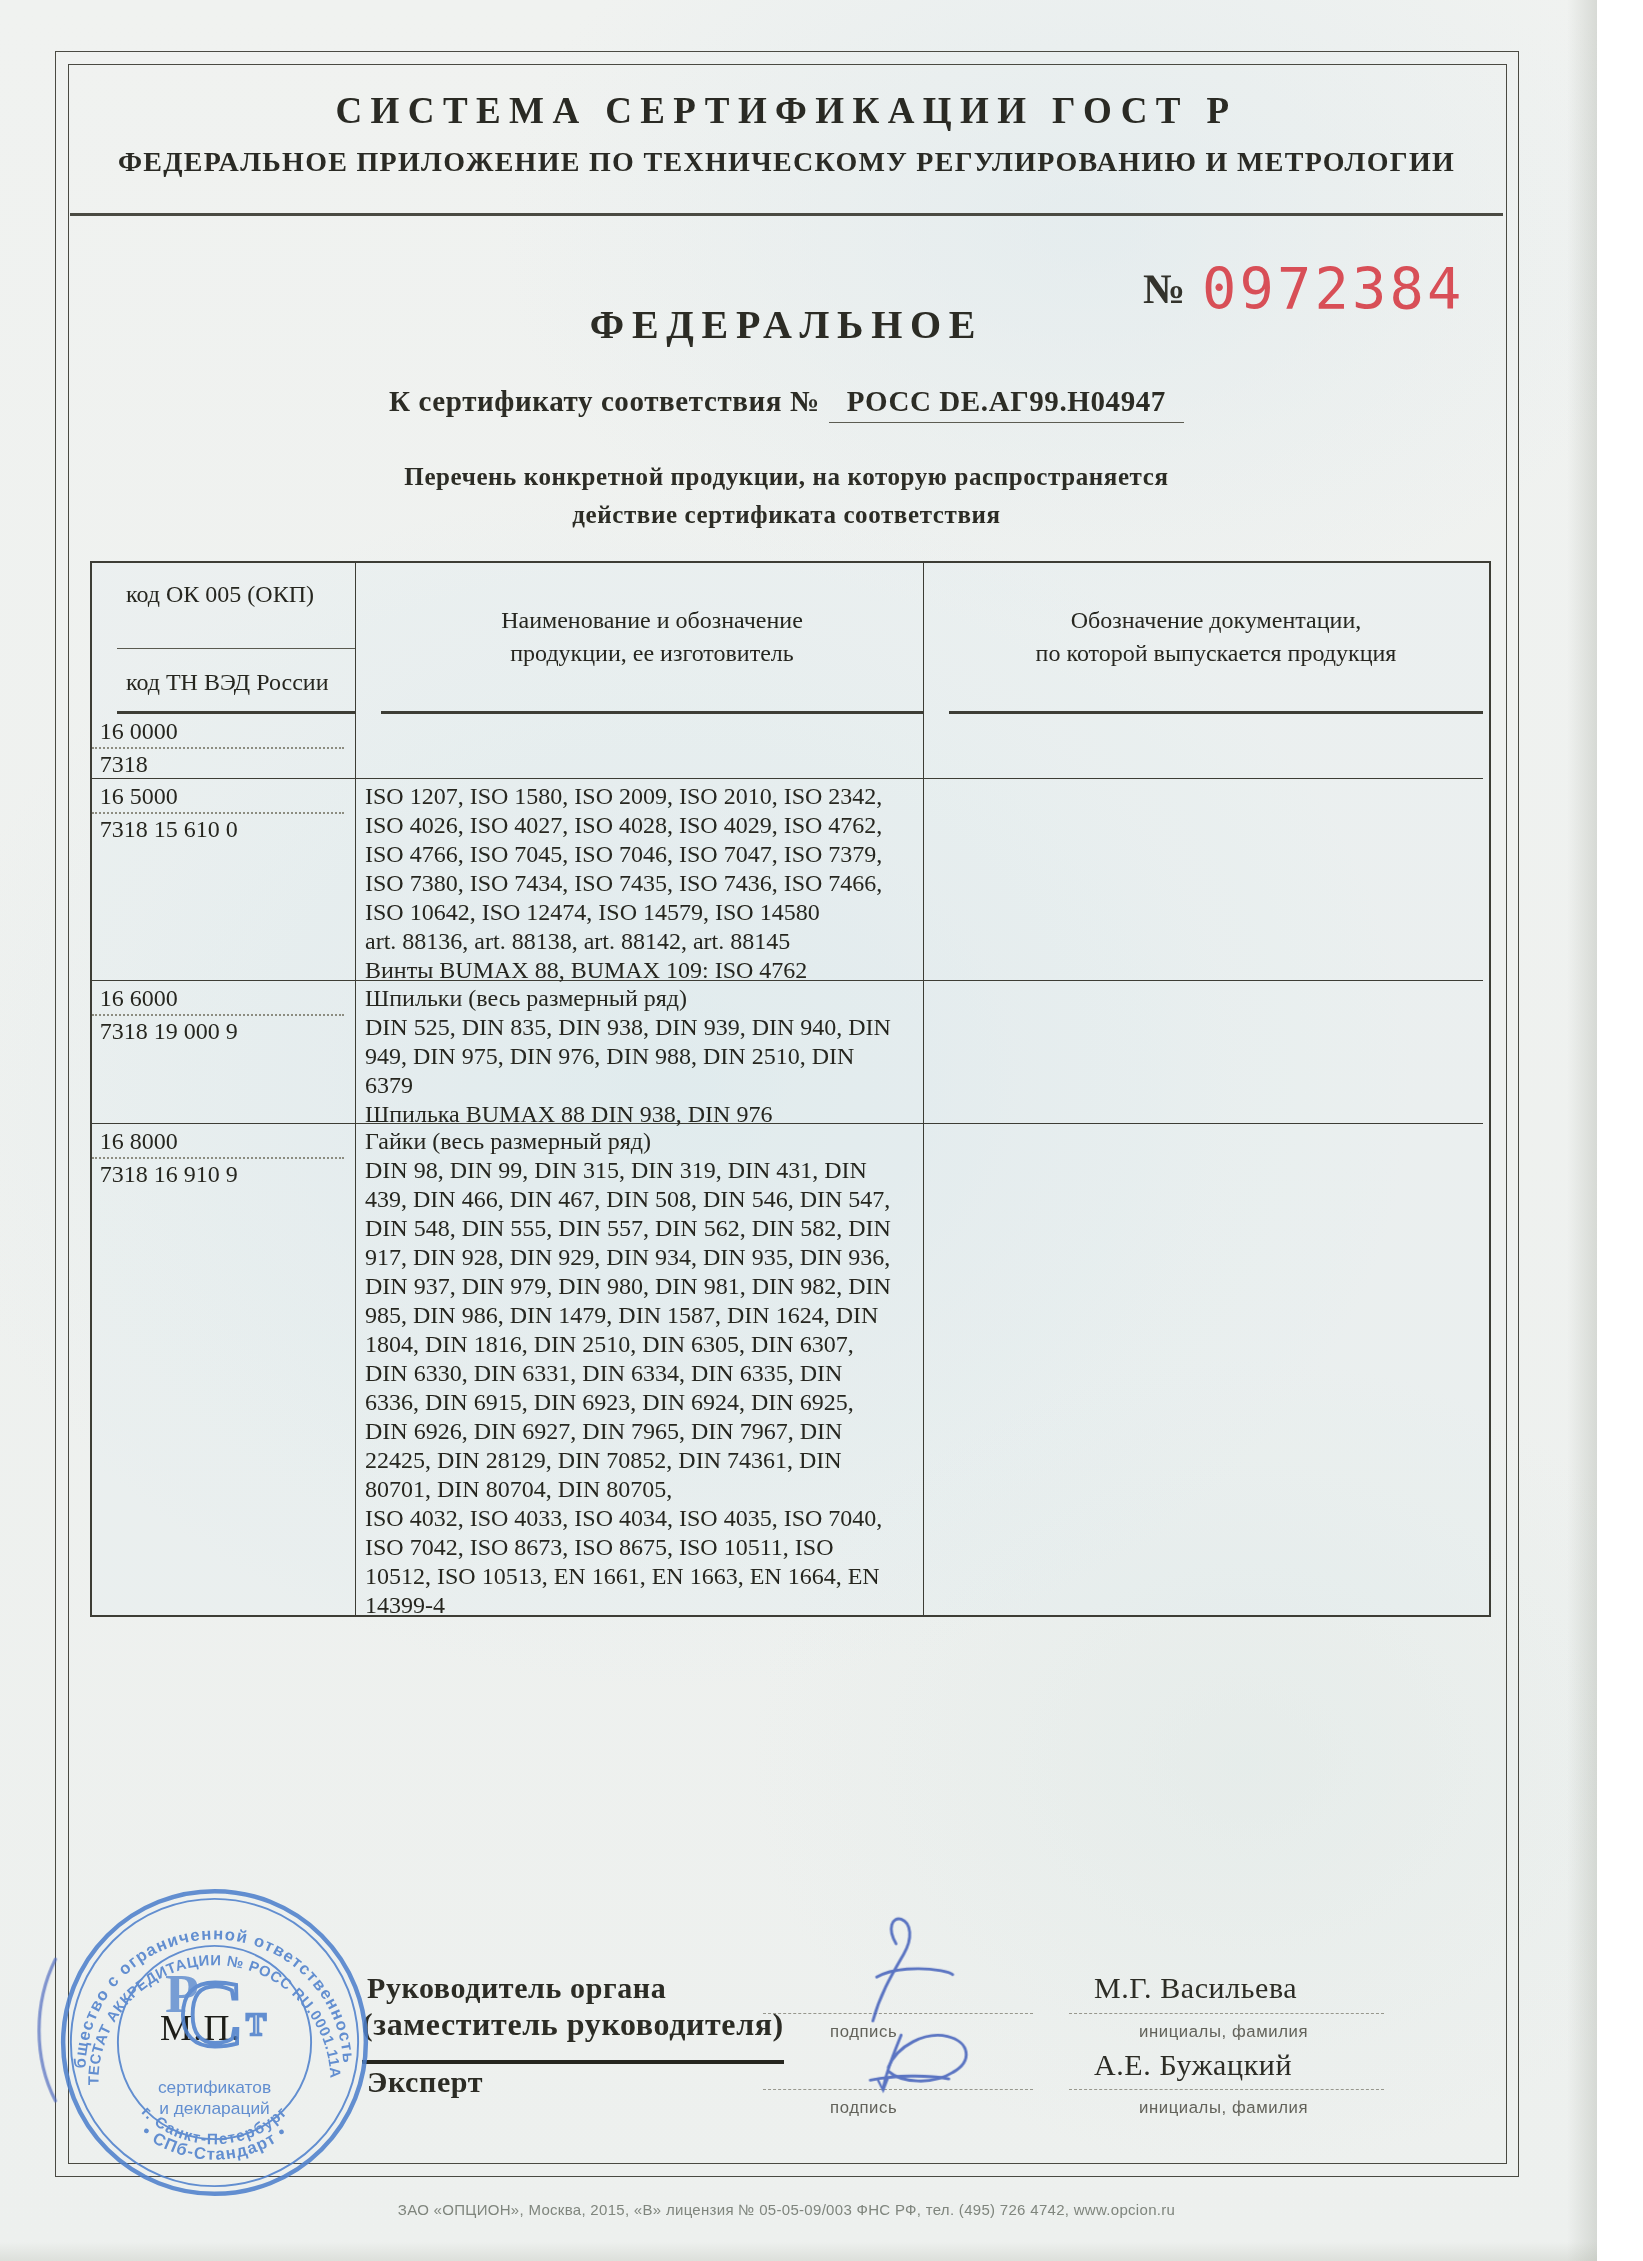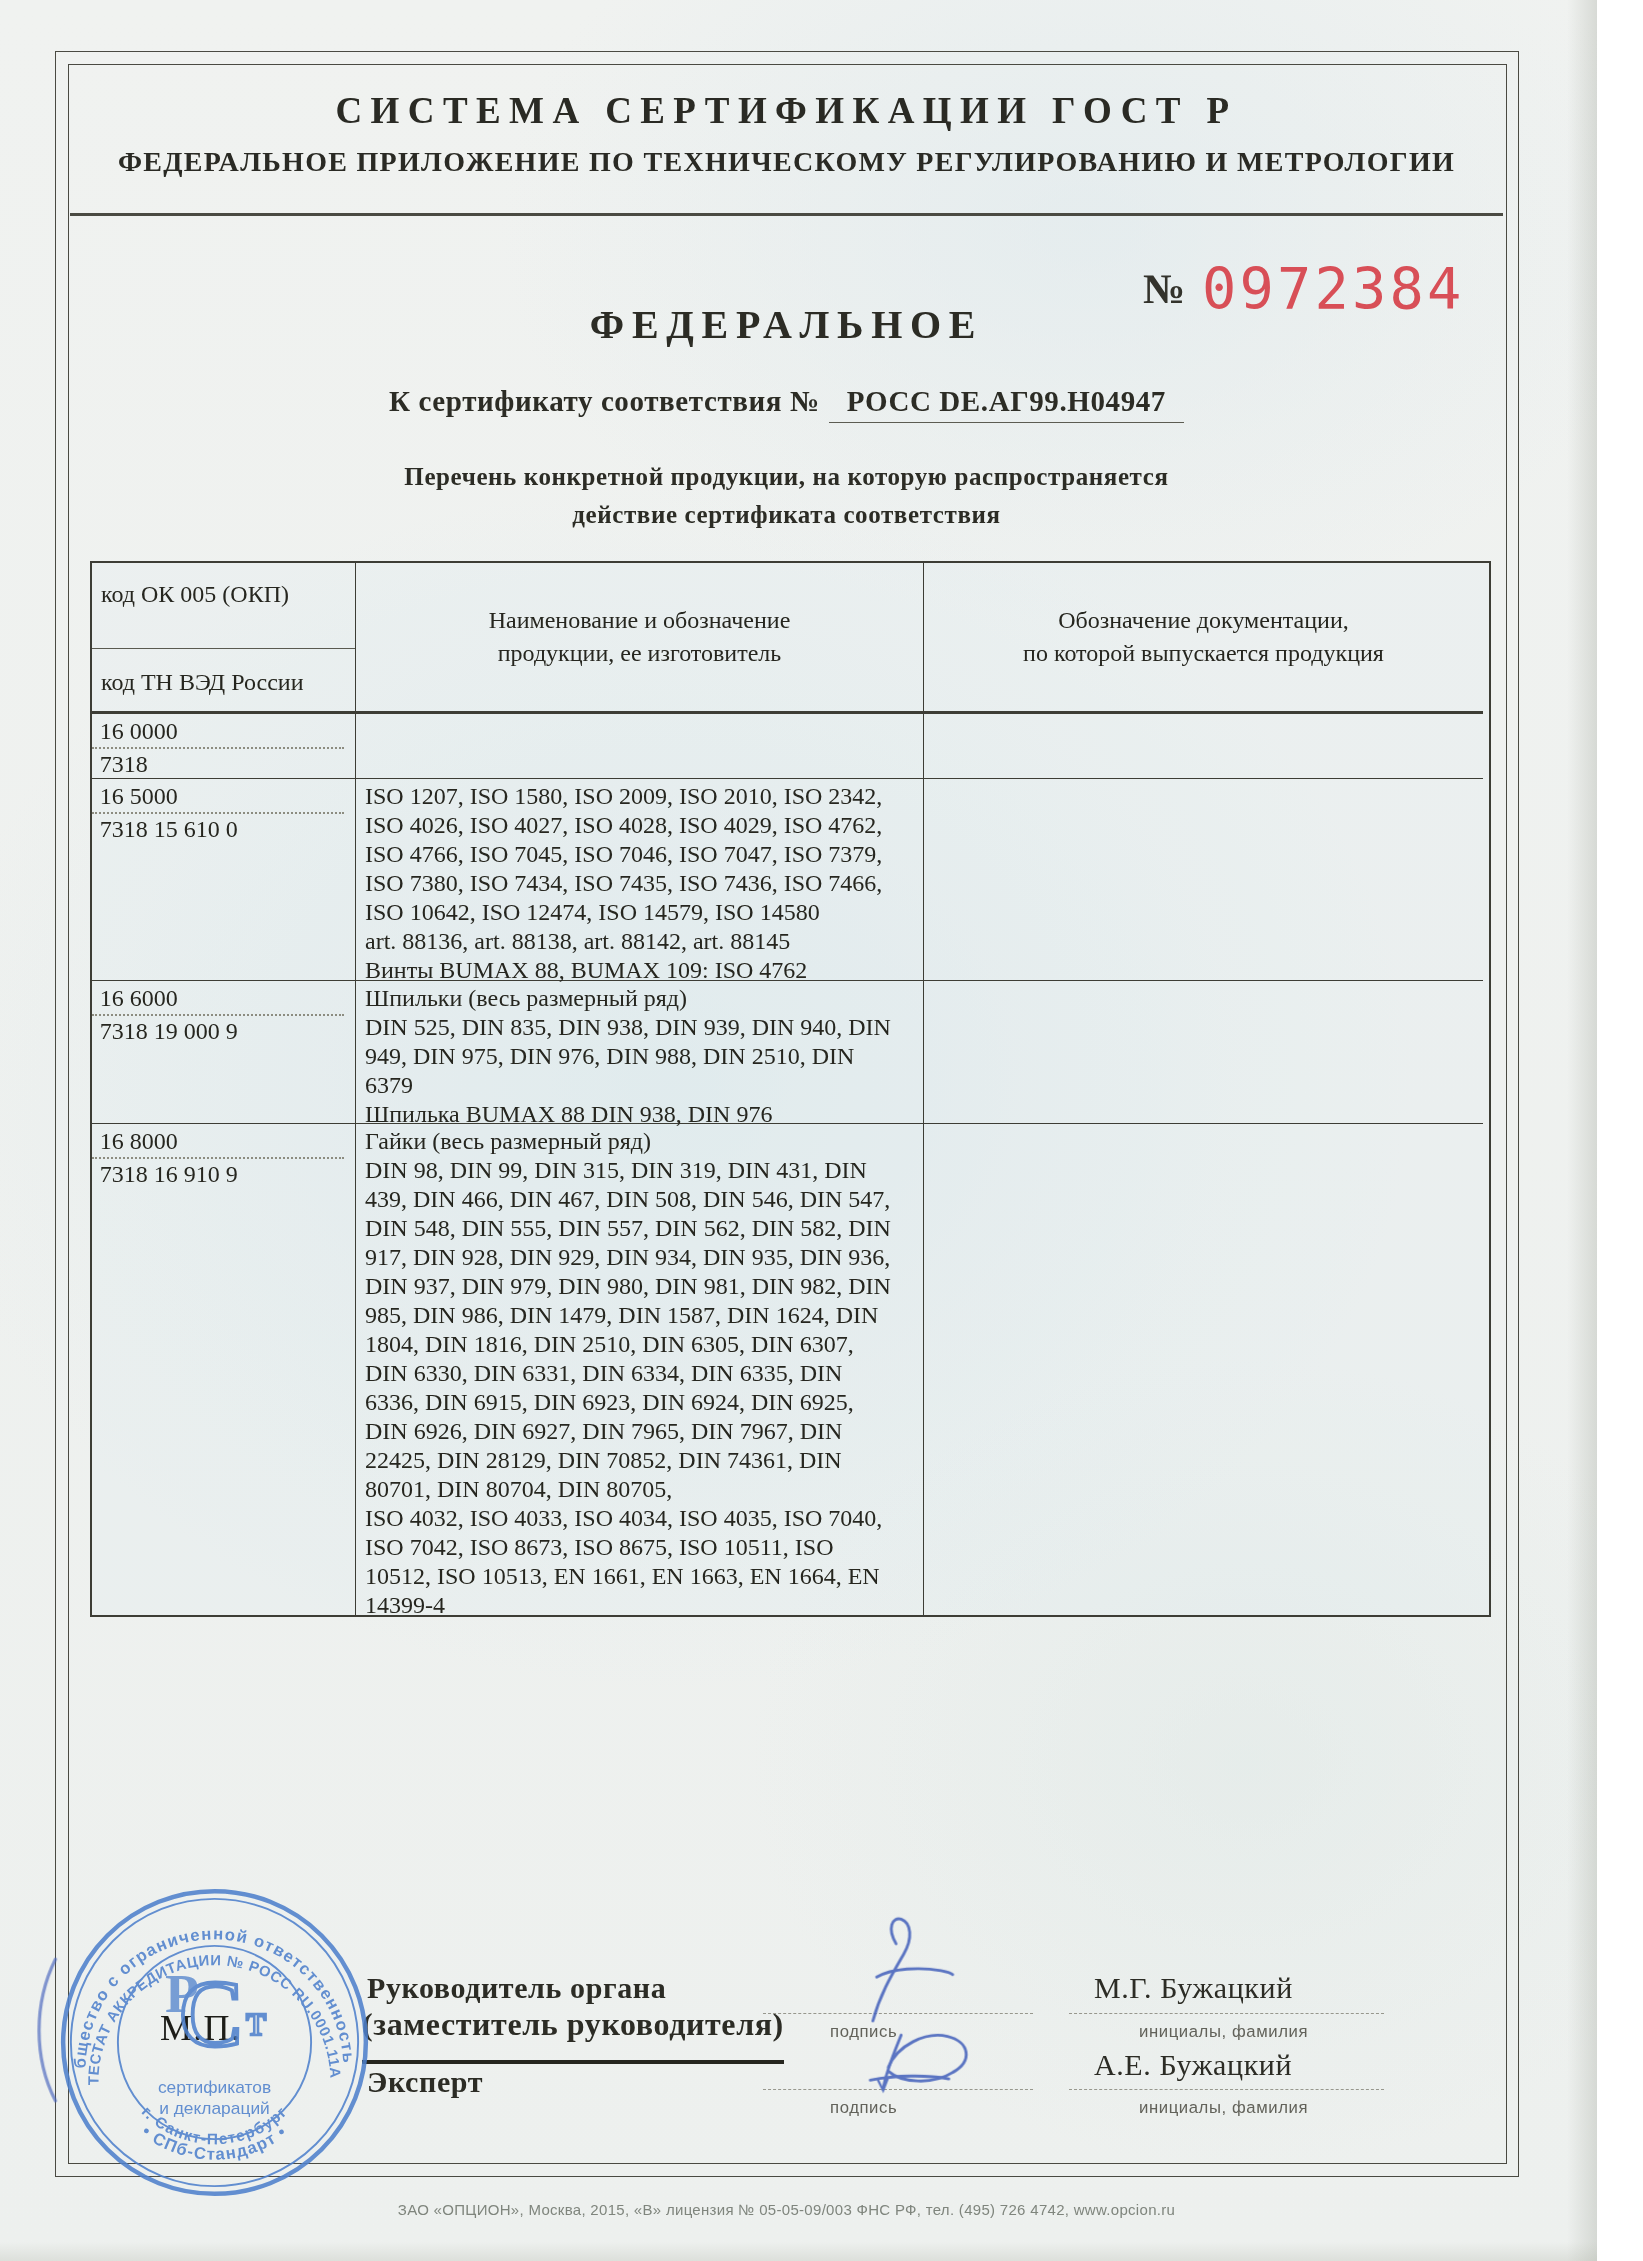--- a/index.html
+++ b/index.html
@@ -37,21 +37,21 @@
   .doc-desc{top:458px;font-size:25px;font-weight:bold;line-height:38px;white-space:pre-line;
     letter-spacing:0.6px;color:#2c2c25;}
 
   .tbl{position:absolute;left:90px;top:561px;width:1397px;border:2.6px solid #3d3d35;
     display:grid;grid-template-columns:264px 568px 559px;grid-template-rows:151px 65px 202px 143px 491px;
     background:rgba(222,235,238,.25);}
   .cell{border-right:1.9px solid #3d3d35;border-bottom:1.9px solid #3d3d35;position:relative;
     font-size:24px;line-height:29px;}
   .cell.last-col{border-right:none;}
   .cell.last-row{border-bottom:none;}
-  .cell.hdr{border-bottom:3.2px solid #3d3d35;}
+  .cell.hdr{border-bottom:3.2px solid #3d3d35;margin-left:25px;}
   .hdr-c1-top{position:absolute;top:16.7px;left:9px;}
   .hdr-c1-div{position:absolute;top:85px;left:0;width:100%;height:1.3px;background:#5a5a50;}
   .hdr-c1-bot{position:absolute;bottom:14px;left:9px;}
   .hdr-center{display:flex;align-items:center;justify-content:center;height:100%;
     text-align:center;white-space:pre-line;line-height:33px;}
   .code-okp{padding:2.6px 0 0 7.7px;}
   .code-div{margin-left:0;width:96%;border-bottom:2.6px dotted #8c8c80;height:1.3px;}
   .code-tnved{padding:1.3px 0 0 7.7px;}
   .name-cell{padding:2.6px 5.1px 2.6px 9px;white-space:pre-line;}
 
@@ -193,21 +193,21 @@
   <div class="sig-line line-sign1"></div>
   <div class="sig-line line-name1"></div>
   <div class="sig-line line-sign2"></div>
   <div class="sig-line line-name2"></div>
 
   <div class="sig-caption cap-sign1">подпись</div>
   <div class="sig-caption cap-name1">инициалы, фамилия</div>
   <div class="sig-caption cap-sign2">подпись</div>
   <div class="sig-caption cap-name2">инициалы, фамилия</div>
 
-  <div class="sig-name name1">М.Г. Бужацкий</div>
+  <div class="sig-name name1">М.Г. Васильева</div>
   <div class="sig-name name2">А.Е. Бужацкий</div>
 
   <div class="mp-mark">М.П.</div>
 
   <svg class="stamp-svg" viewBox="0 0 486 486">
     <g fill="none" stroke="#4e80cc">
       <circle cx="243" cy="243" r="235" stroke-width="7"></circle>
       <circle cx="243" cy="243" r="223" stroke-width="3"></circle>
       <circle cx="243" cy="243" r="150" stroke-width="3"></circle>
     </g>

